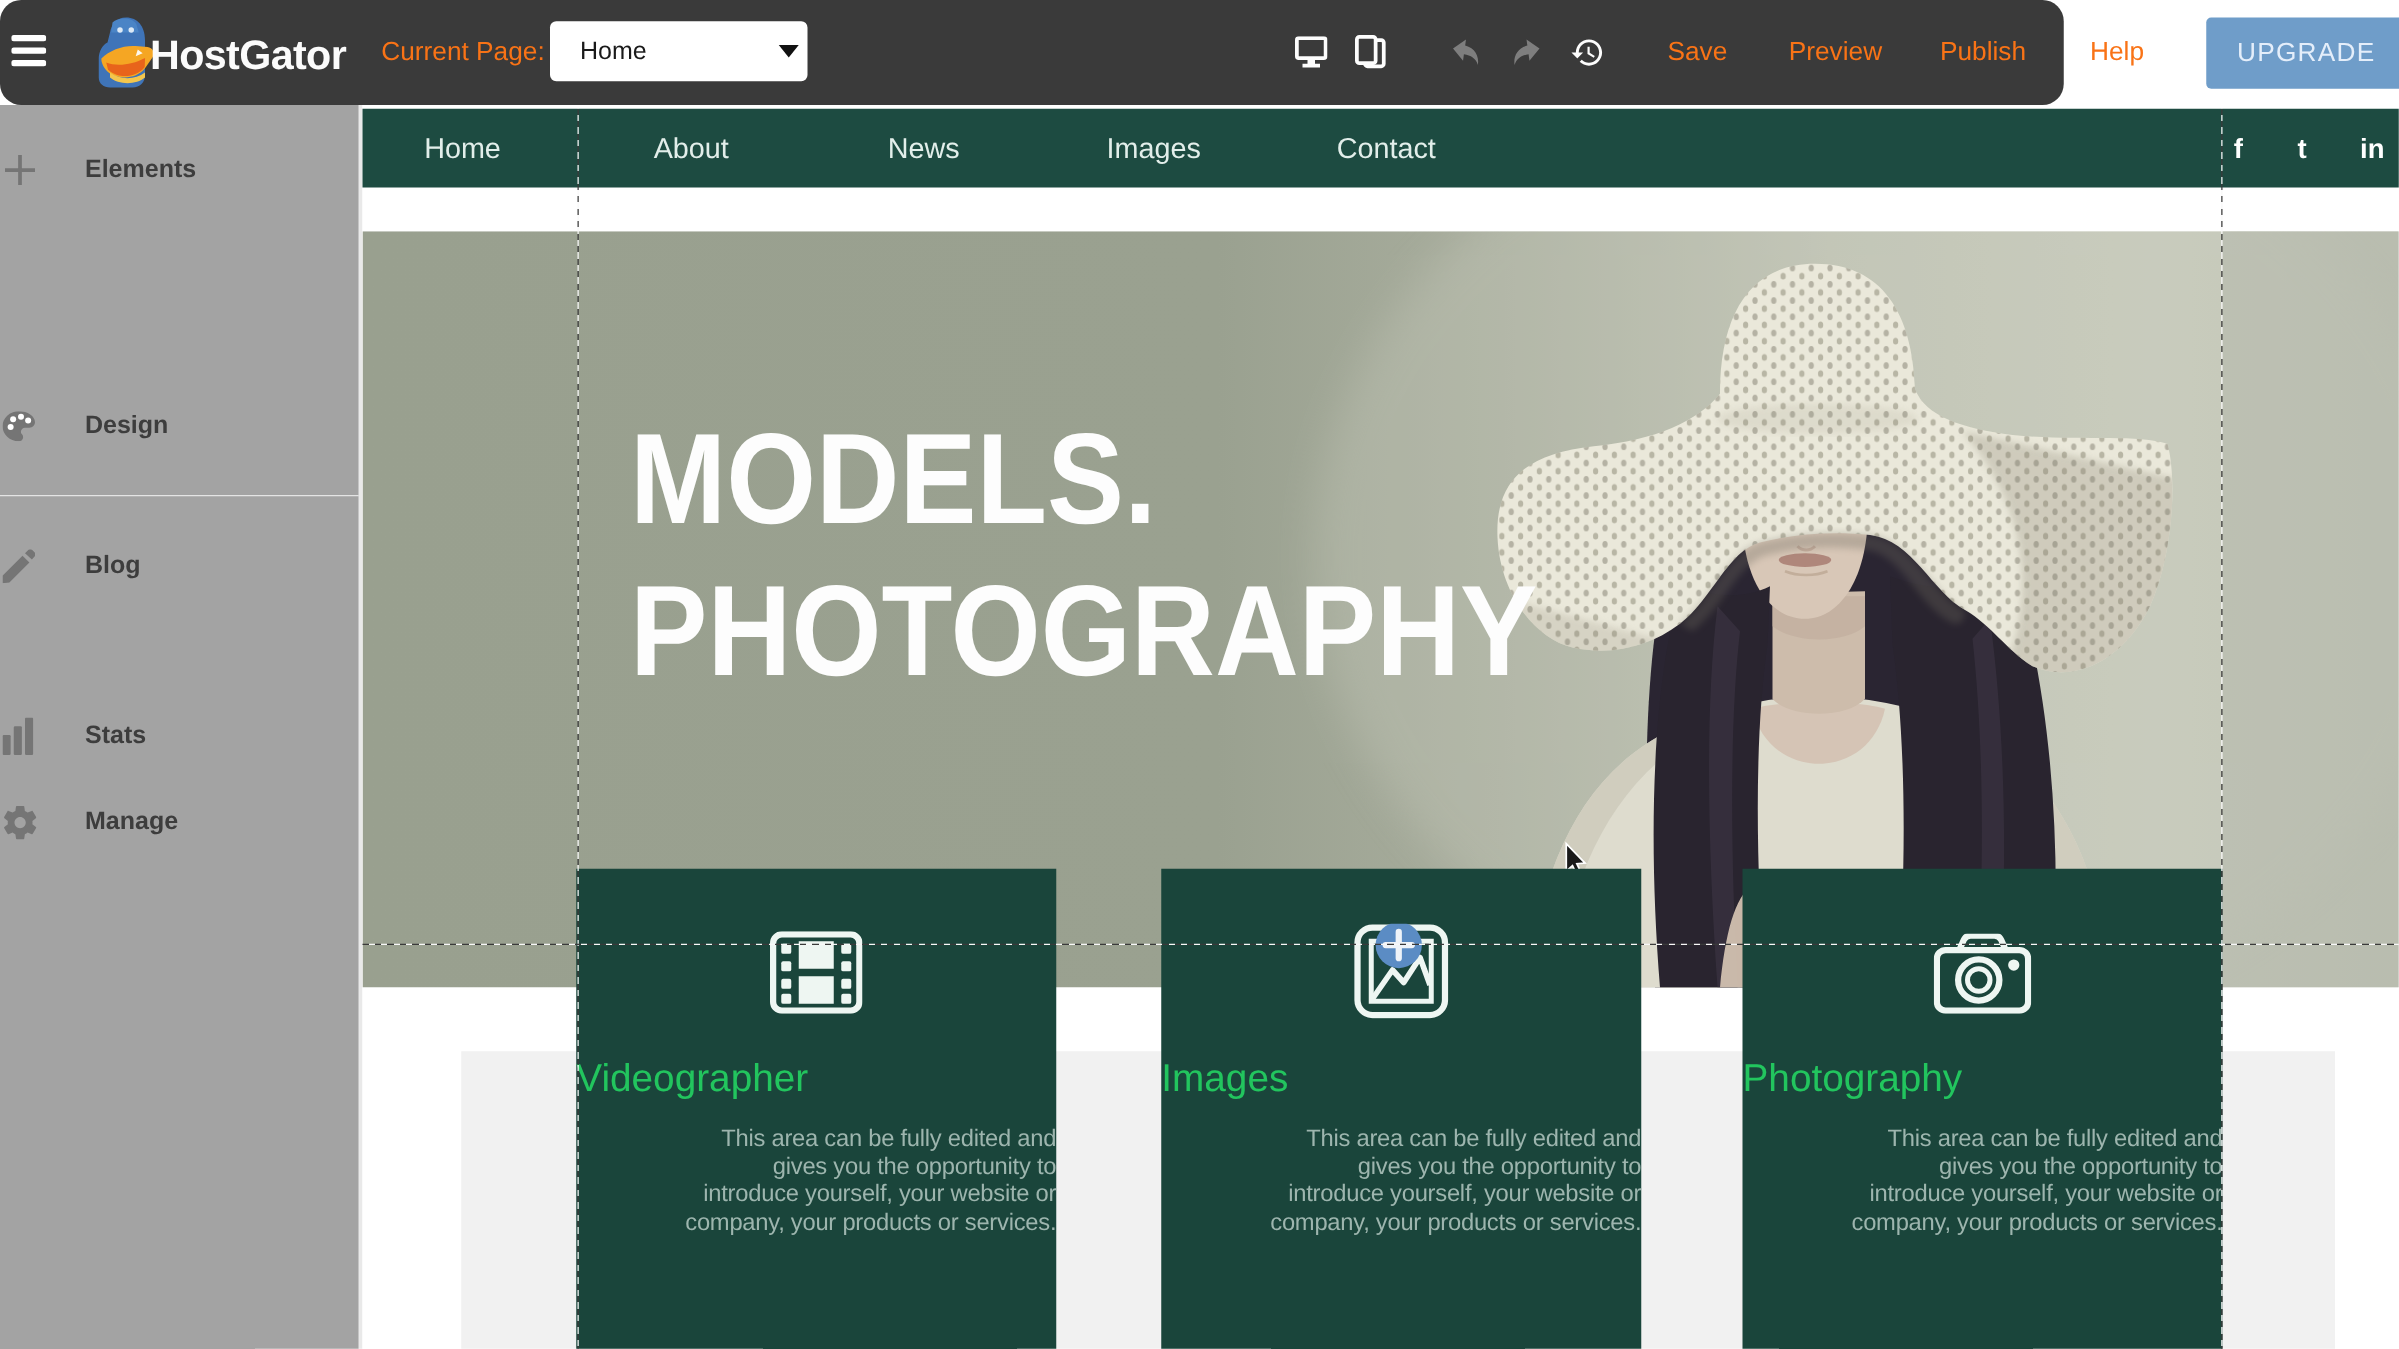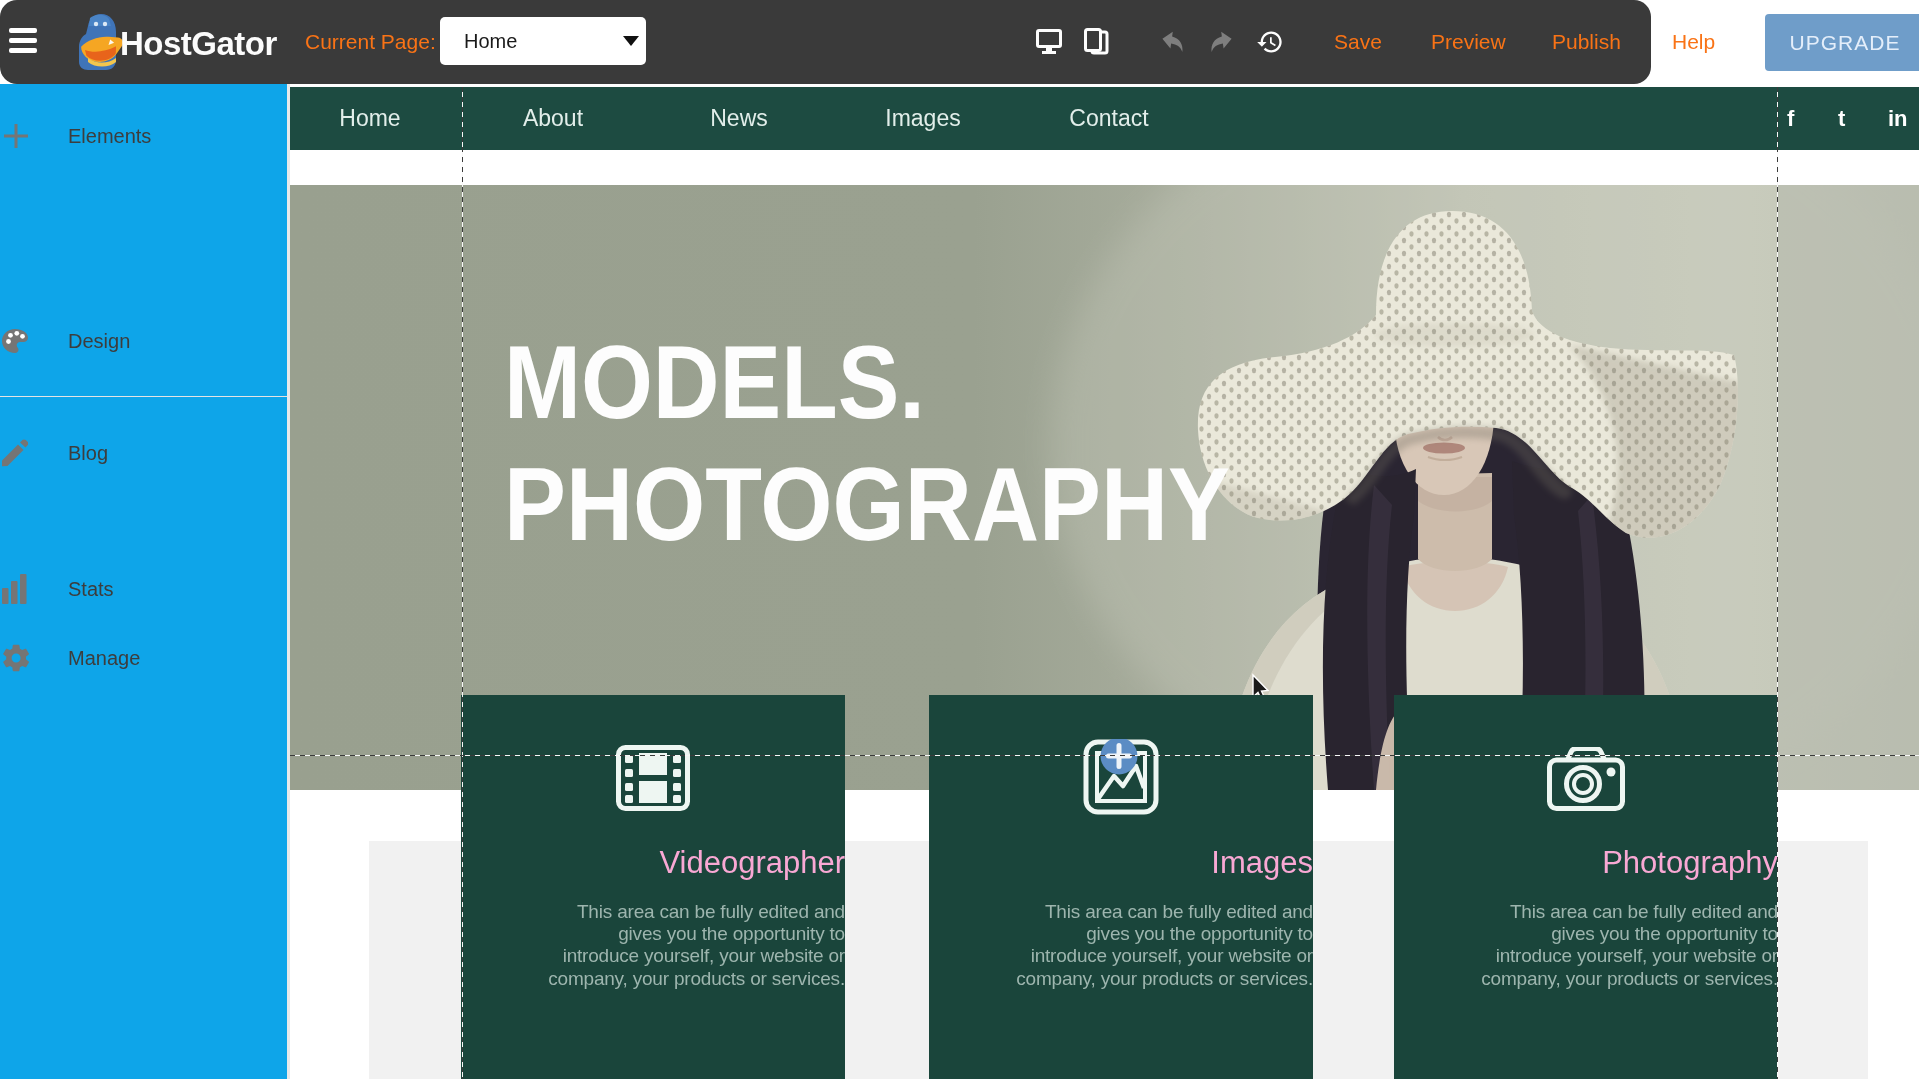--- a/index.html
+++ b/index.html
@@ -10,40 +10,40 @@
   #topbar .tb-txt { position:absolute; color:#f97316; font-size:21px; }
   #dropdown { position:absolute; left:440px; top:17px; width:206px; height:48px;
     background:#fff; border-radius:5px; }
   #dropdown .dd-label { position:absolute; left:24px; top:13px; font-size:20px; color:#1a1a1a; }
   #dropdown .dd-arrow { position:absolute; right:7px; top:19px; width:0; height:0;
     border-left:8px solid transparent; border-right:8px solid transparent; border-top:10px solid #111; }
   #upgrade { position:absolute; left:1765px; top:14px; width:160px; height:57px;
     background:#6f9dc9; border-radius:4px; color:#e4eefa; font-size:21px; letter-spacing:1px;
     text-align:center; line-height:57px; }
   
-  #sidebar { position:absolute; left:0; top:84px; width:287px; height:995px; background:#0ea5e9; }
+  #sidebar { position:absolute; left:0; top:84px; width:287px; height:995px; background:#a3a3a3;font-weight:bold; }
   #sidebar .item { position:absolute; left:0; width:287px; height:40px; }
   #sidebar .item .lbl { position:absolute; left:68px; top:50%; transform:translateY(-50%);
     font-size:20px; color:#3d3d3d; }
   #sidebar .item svg { position:absolute; left:2px; top:50%; transform:translateY(-50%); }
   #sb-divider { position:absolute; left:0; top:312px; width:287px; height:1px; background:#e4e4e4; }
   #sb-border { position:absolute; left:287px; top:84px; width:3px; height:995px; background:#e9e9e9; }
   
   #canvas { position:absolute; left:290px; top:84px; width:1629px; height:995px; background:#fff; }
   #sitenav { position:absolute; left:0; top:3px; width:1629px; height:63px; background:#1d4b41; }
   #sitenav .nav-item { position:absolute; top:0; height:63px; line-height:63px;
     color:#e2eeea; font-size:23px; text-align:center; }
   #sitenav .soc { position:absolute; top:0; height:63px; line-height:63px; color:#fff;
     font-size:22px; font-weight:bold; }
   #hero { position:absolute; left:0; top:66px; width:1629px; height:605px;margin-top:35px; }
   #panel { position:absolute; left:79px; top:757px; width:1499px; height:238px; background:#f1f1f1; }
   
   .card { position:absolute; top:611px; width:384px; height:384px; background:#1a453b; }
-  .card .ttl { position:absolute; left:0; width:100%; top:150px; text-align:right;
-    color:#f9a8d4; font-size:31px; }
+  .card .ttl { position:absolute; left:0; width:100%; top:150px; text-align:left;
+    color:#22c55e; font-size:31px; }
   .card .para { position:absolute; left:0; width:100%; top:206px; text-align:right;
     color:#9db5ae; font-size:19px; line-height:22.2px; letter-spacing:-0.2px; }
   .card svg.cicon { position:absolute; left:50%; transform:translateX(-50%); }
   
   .vdash { position:absolute; width:1px;
     background:repeating-linear-gradient(180deg,#3a3a3a 0 5px,#f8f8f8 5px 10px); }
   .hdash { position:absolute; height:1px;
     background:repeating-linear-gradient(90deg,#3a3a3a 0 5px,#f8f8f8 5px 10px); }
 </style>
 </head>

